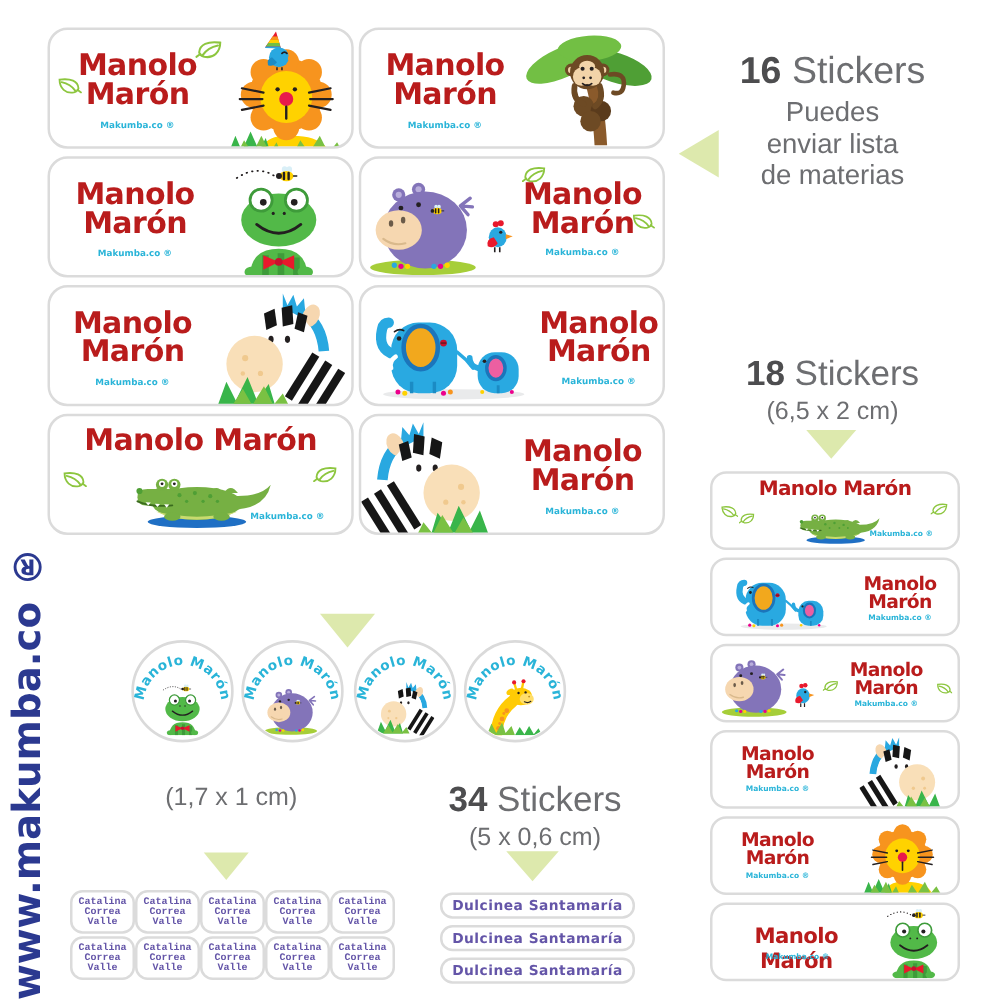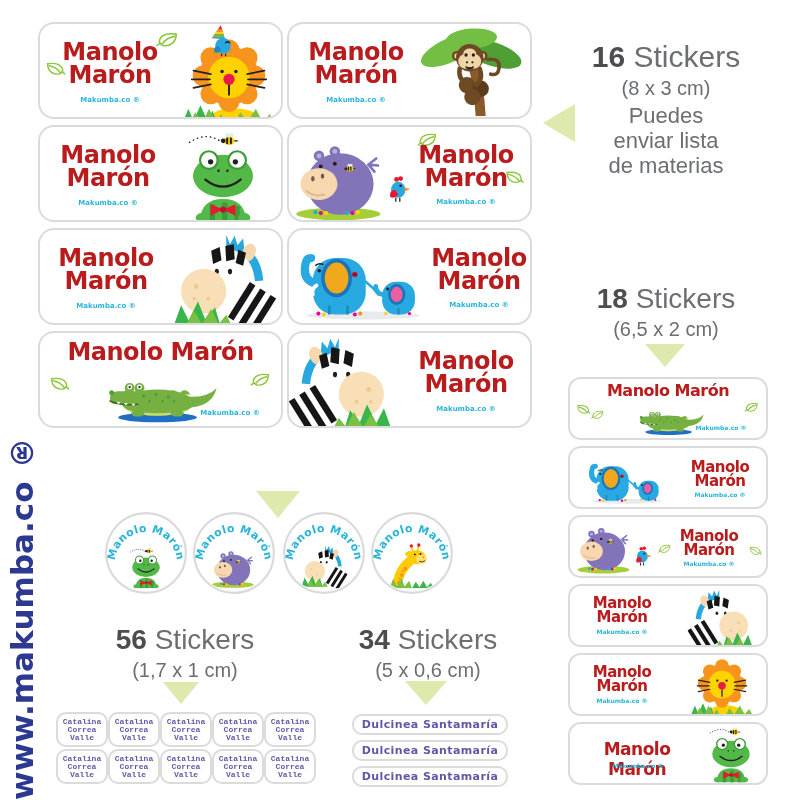--- a/index.html
+++ b/index.html
@@ -407,21 +407,20 @@
       <div>Marón</div>
     </div>
     <div class="abs bm" style="left:122px;top:72px;width:110px">Makumba.co ®</div>
   </div>
 
   <div class="abs ttl" style="left:566px;top:40px;width:200px">
     <div style="font-size:30px">
       <span class="num">16</span>
       <span>Stickers</span>
     </div>
-    <div style="font-size:20px;margin-top:3px">(8 x 3 cm)</div>
     <div style="font-size:22px;line-height:1.14;width:128px;margin:3px auto 0">Puedes enviar lista de materias</div>
   </div>
   <div class="tri" style="left:543px;top:104px;border-top:19px solid transparent;border-bottom:19px solid transparent;border-right:32px solid #DDE9AD"></div>
 
   <div class="abs ttl" style="left:566px;top:283px;width:200px">
     <div style="font-size:28px">
       <span class="num">18</span>
       <span>Stickers</span>
     </div>
     <div style="font-size:20px;margin-top:3px">(6,5 x 2 cm)</div>
@@ -531,24 +530,20 @@
   </svg>
   <svg class="abs" style="left:370px;top:511px;width:84px;height:84px" viewBox="0 0 100 100">
     <circle cx="50" cy="50" r="47.5" fill="#fff" stroke="#DADADA" stroke-width="2.5"></circle>
     <g clip-path="url(#clip-round)">
         <use href="#sym-giraffe" x="22" y="36" width="56" height="56"></use>
       </g>
     <text text-anchor="middle" class="arctext"><textPath href="#arc-top" startOffset="50%">Manolo Marón</textPath></text>
   </svg>
 
   <div class="abs ttl" style="left:85px;top:624px;width:200px">
-    <div style="font-size:28px">
-      <span class="num">56</span>
-      <span>Stickers</span>
-    </div>
     <div style="font-size:20px;margin-top:3px">(1,7 x 1 cm)</div>
   </div>
   <div class="tri" style="left:163px;top:682px;border-left:18px solid transparent;border-right:18px solid transparent;border-top:22px solid #DDE9AD"></div>
 
   <div class="mini" style="left:56px;top:712px">
     <div>Catalina</div>
       <div>Correa</div>
       <div>Valle</div>
   </div>
   <div class="mini" style="left:108px;top:712px">

